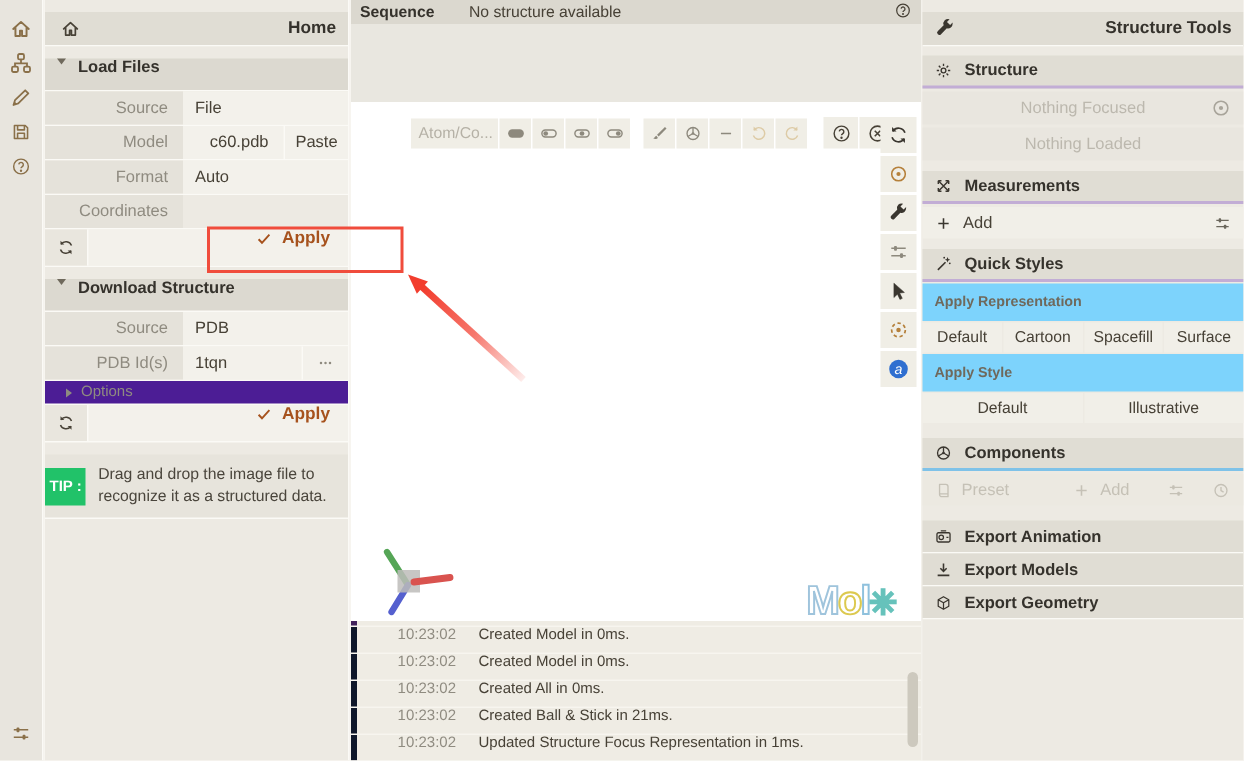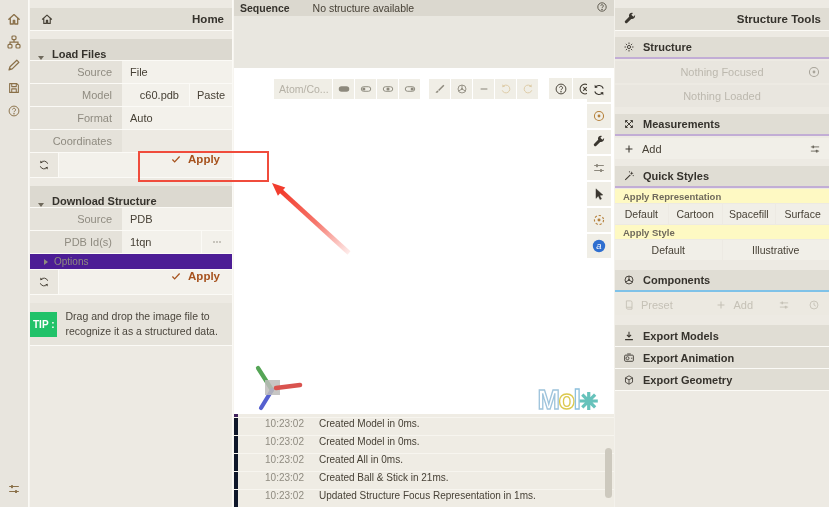--- a/index.html
+++ b/index.html
@@ -18,21 +18,21 @@
   .sb-btn{width:18px;height:16px;display:flex;align-items:center;justify-content:center;color:#8a7049;cursor:pointer}
   .sb-bottom{margin-top:auto;margin-bottom:10px}
 
   
   .left-panel{position:absolute;left:30px;top:0;width:203px;height:507px;background:#edeae3;
               box-sizing:border-box;padding-top:8px;border-right:1px solid #fbfaf6}
   .panel-header{height:22px;background:#e0ddd4;display:flex;align-items:center;padding:0 8px;
                 border-bottom:1px solid #fbfaf6}
   .panel-header .ttl{flex:1;text-align:right;font-weight:bold;font-size:11.5px;color:#35322c}
   .gap8{height:8px}
-  .sec-hdr{height:21px;background:#dcd9d0;display:flex;align-items:flex-end;padding:0 8px;
+  .sec-hdr{height:21px;background:#dcd9d0;display:flex;align-items:flex-start;padding:0 8px;
            border-bottom:1px solid #fbfaf6;cursor:pointer}
   .sec-hdr .lbl{font-weight:bold;font-size:11px;color:#35322c;margin-left:8px}
   .tri-down{width:0;height:0;border-left:3.5px solid transparent;border-right:3.5px solid transparent;
             border-top:4.5px solid #6f695c}
   .tri-right{width:0;height:0;border-top:3.5px solid transparent;border-bottom:3.5px solid transparent;
              border-left:4.5px solid #8f8b80}
   .ctl-row{height:22px;display:flex;border-bottom:1px solid #fbfaf6}
   .ctl-label{width:92px;background:#e5e2da;color:#8f8b80;font-size:11px;display:flex;align-items:center;
              justify-content:flex-end;padding-right:10px;box-sizing:border-box}
   .ctl-value{flex:1;background:#f3f1eb;font-size:11px;color:#474136;display:flex;align-items:center;
@@ -106,21 +106,21 @@
   .rsec .lbl{font-weight:bold;font-size:11px;color:#35322c;margin-left:8px}
   .u-purple{border-bottom:2px solid #c2add5}
   .u-blue{border-bottom:2px solid #7fc2e8}
   .rnothing{height:22px;margin-top:2px;background:#e9e6df;display:flex;align-items:center;
             justify-content:center;font-size:11px;color:#bcb8ae;position:relative}
   .rfocus-ic{position:absolute;right:8px;top:4px;color:#a8a49a;cursor:pointer}
   .radd{height:21px;margin-top:2px;background:#f1efe8;display:flex;align-items:center;padding:0 8px;
         cursor:pointer}
   .radd .lbl{font-size:11px;color:#474136;margin-left:7px;flex:1}
   .mt6{margin-top:6px}.mt7{margin-top:7px}.mt10{margin-top:10px}
-  .rminilbl{height:14px;margin-top:1px;background:#fef9c3;display:flex;align-items:center;padding:0 8px;
+  .rminilbl{height:25px;margin-top:1px;background:#7dd3fc;display:flex;align-items:center;padding:0 8px;
             font-size:9.5px;font-weight:bold;color:#6f695c}
   .rbtns{height:20px;margin-top:1px;display:flex;gap:1px}
   .rbtns .b{flex:1;background:#f1efe8;display:flex;align-items:center;justify-content:center;
             font-size:10.5px;color:#474136;cursor:pointer}
   .rdisabled{height:21px;margin-top:2px;background:#ece9e1;display:flex;align-items:center;
              color:#c5c1b6;font-size:11px}
   .rdis-preset{display:flex;align-items:center;padding-left:8px;flex:1.1;cursor:pointer}
   .rdis-preset span{margin-left:6px}
   .rdis-add{display:flex;align-items:center;justify-content:center;flex:1;cursor:pointer}
   .rdis-add span{margin-left:6px}
@@ -667,32 +667,32 @@
         <svg class="ic12">
           <use href="#i-clock"></use>
         </svg>
       </span>
   </div>
   <div class="mt10"></div>
 
   <div class="rexport">
     <span class="c-dark">
         <svg class="ic12">
+          <use href="#i-film"></use>
+        </svg>
+      </span>
+    <span class="lbl">Export Animation</span>
+  </div>
+  <div class="rexport">
+    <span class="c-dark">
+        <svg class="ic12">
           <use href="#i-download"></use>
         </svg>
       </span>
     <span class="lbl">Export Models</span>
-  </div>
-  <div class="rexport">
-    <span class="c-dark">
-        <svg class="ic12">
-          <use href="#i-film"></use>
-        </svg>
-      </span>
-    <span class="lbl">Export Animation</span>
   </div>
   <div class="rexport">
     <span class="c-dark">
         <svg class="ic12">
           <use href="#i-geom"></use>
         </svg>
       </span>
     <span class="lbl">Export Geometry</span>
   </div>
 </div>

